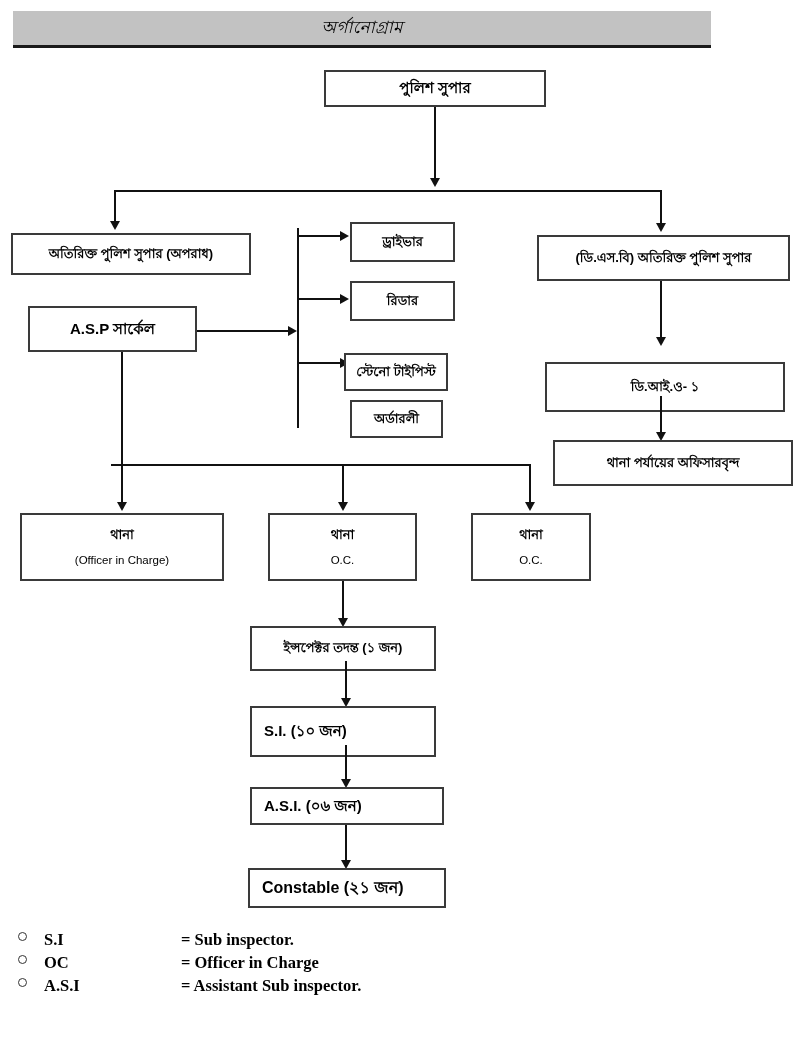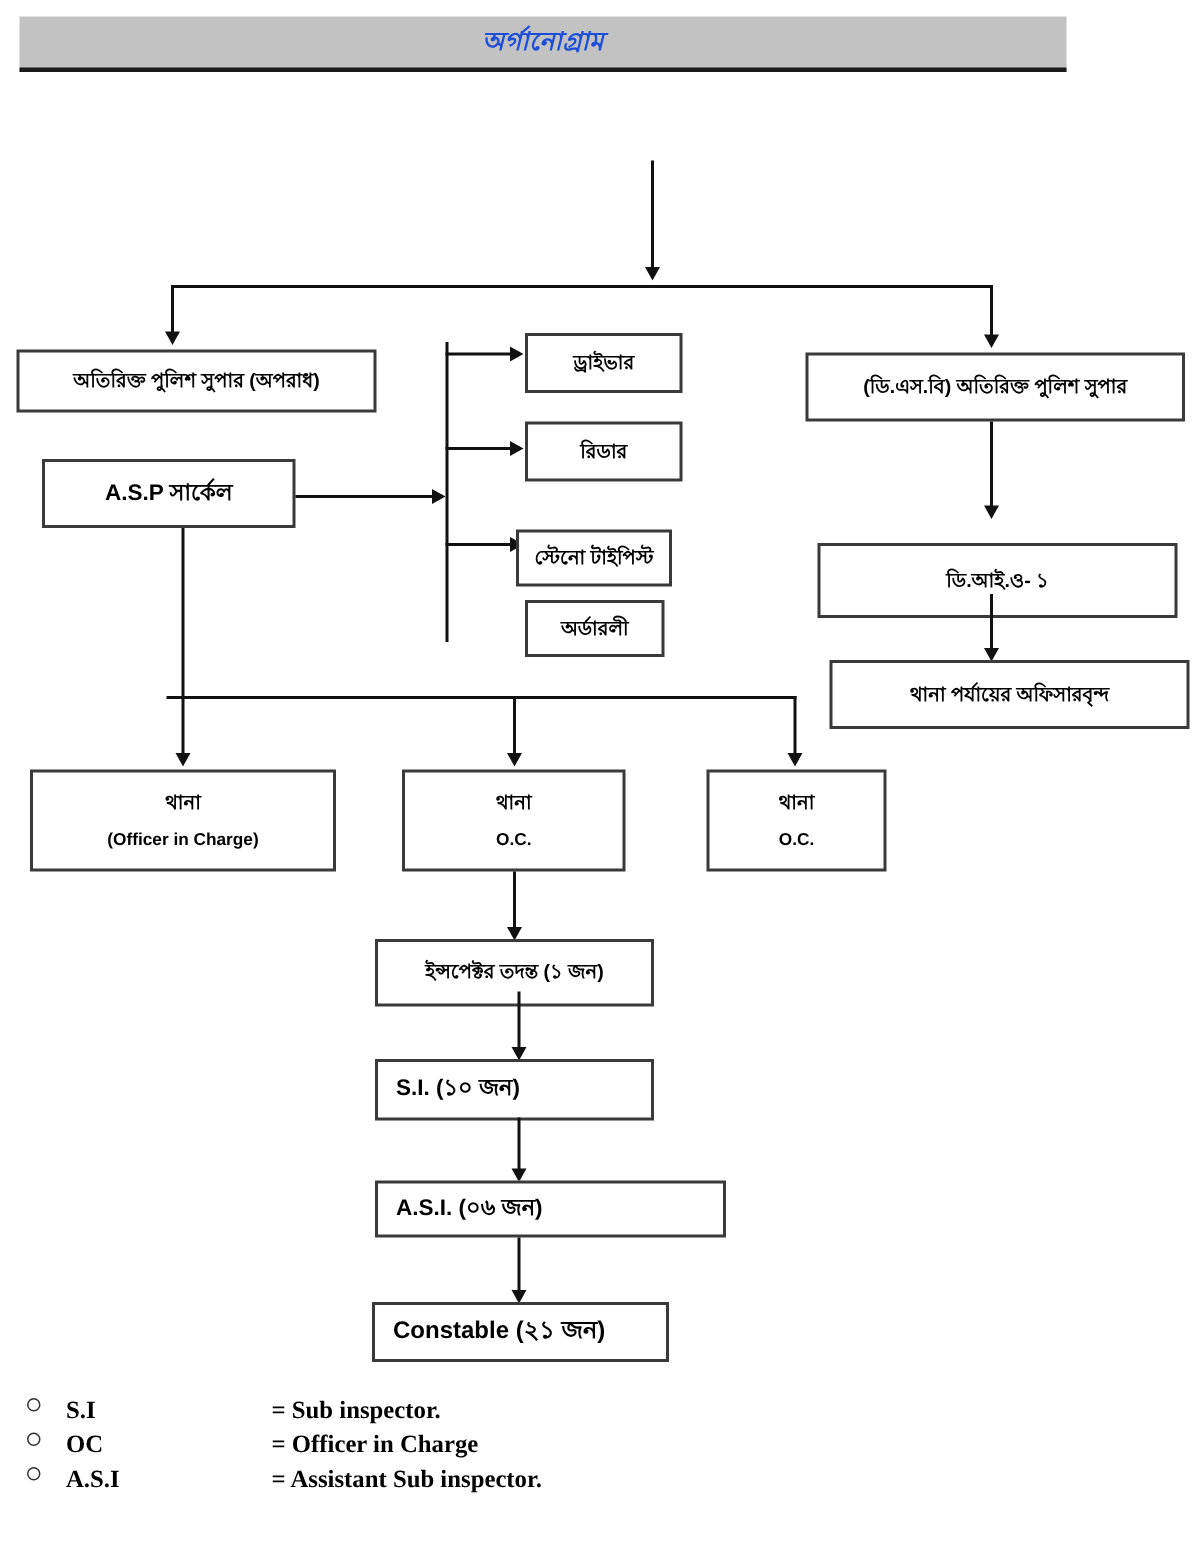--- a/index.html
+++ b/index.html
@@ -32,24 +32,24 @@
     height: 34px;
     background: #c2c2c2;
     border-bottom: 3px solid #1a1a1a;
     display: flex;
     align-items: center;
     justify-content: center;
   }
   .banner-title {
     font-family: "Liberation Serif", serif;
     font-style: italic;
-    font-weight: 700;
+    font-weight: 400;
     font-size: 17px;
     letter-spacing: .3px;
-    color: #1d4ed8;
+    color: #000000;
   }
 
   
   .node {
     position: absolute;
     box-sizing: border-box;
     border: 2px solid #3a3a3a;
     background: #ffffff;
     display: flex;
     flex-direction: column;
@@ -58,21 +58,21 @@
     text-align: center;
     font-family: "Liberation Sans", sans-serif;
     font-size: 13px;
     font-weight: 700;
     color: #000;
     line-height: 1.25;
     padding: 2px 4px;
   }
   .node .sub {
     font-size: 11.5px;
-    font-weight: 700;
+    font-weight: 400;
     margin-top: 10px;
   }
   .node.leftalign {
     align-items: flex-start;
     text-align: left;
     padding-left: 12px;
   }
   .node.biglabel { font-size: 15px; }
 
   
@@ -143,20 +143,23 @@
 </style>
 </head>
 <body>
 
 <div id="canvas">
 
   <div class="banner">
     <div class="banner-title">অর্গানোগ্রাম</div>
   </div>
 
+  <div class="node biglabel" style="left:324px; top:70px; width:222px; height:37px;">
+    <div>পুলিশ সুপার</div>
+  </div>
 
   <div class="ln vline" style="left:434px; top:107px; height:73px;"></div>
   <div class="arrow-down" style="left:430px; top:178px;"></div>
 
   <div class="ln hline" style="left:114px; top:190px; width:548px;"></div>
   <div class="ln vline" style="left:114px; top:190px; height:33px;"></div>
   <div class="arrow-down" style="left:110px; top:221px;"></div>
   <div class="ln vline" style="left:660px; top:190px; height:35px;"></div>
   <div class="arrow-down" style="left:656px; top:223px;"></div>
 
@@ -241,28 +244,28 @@
   <div class="ln vline" style="left:342px; top:581px; height:40px;"></div>
   <div class="arrow-down" style="left:338px; top:618px;"></div>
 
   <div class="node" style="left:250px; top:626px; width:186px; height:45px;">
     <div>ইন্সপেক্টর তদন্ত (১ জন)</div>
   </div>
 
   <div class="ln vline" style="left:345px; top:661px; height:41px;"></div>
   <div class="arrow-down" style="left:341px; top:698px;"></div>
 
-  <div class="node leftalign biglabel" style="left:250px; top:706px; width:186px; height:41px;">
+  <div class="node leftalign biglabel" style="left:250px; top:706px; width:186px; height:51px;">
     <div>S.I. (১০ জন)</div>
   </div>
 
   <div class="ln vline" style="left:345px; top:745px; height:38px;"></div>
   <div class="arrow-down" style="left:341px; top:779px;"></div>
 
-  <div class="node leftalign biglabel" style="left:250px; top:787px; width:234px; height:38px;">
+  <div class="node leftalign biglabel" style="left:250px; top:787px; width:194px; height:38px;">
     <div>A.S.I. (০৬ জন)</div>
   </div>
 
   <div class="ln vline" style="left:345px; top:825px; height:39px;"></div>
   <div class="arrow-down" style="left:341px; top:860px;"></div>
 
   <div class="node leftalign" style="left:248px; top:868px; width:198px; height:40px; font-size:16px;">
     <div>Constable (২১ জন)</div>
   </div>
 

